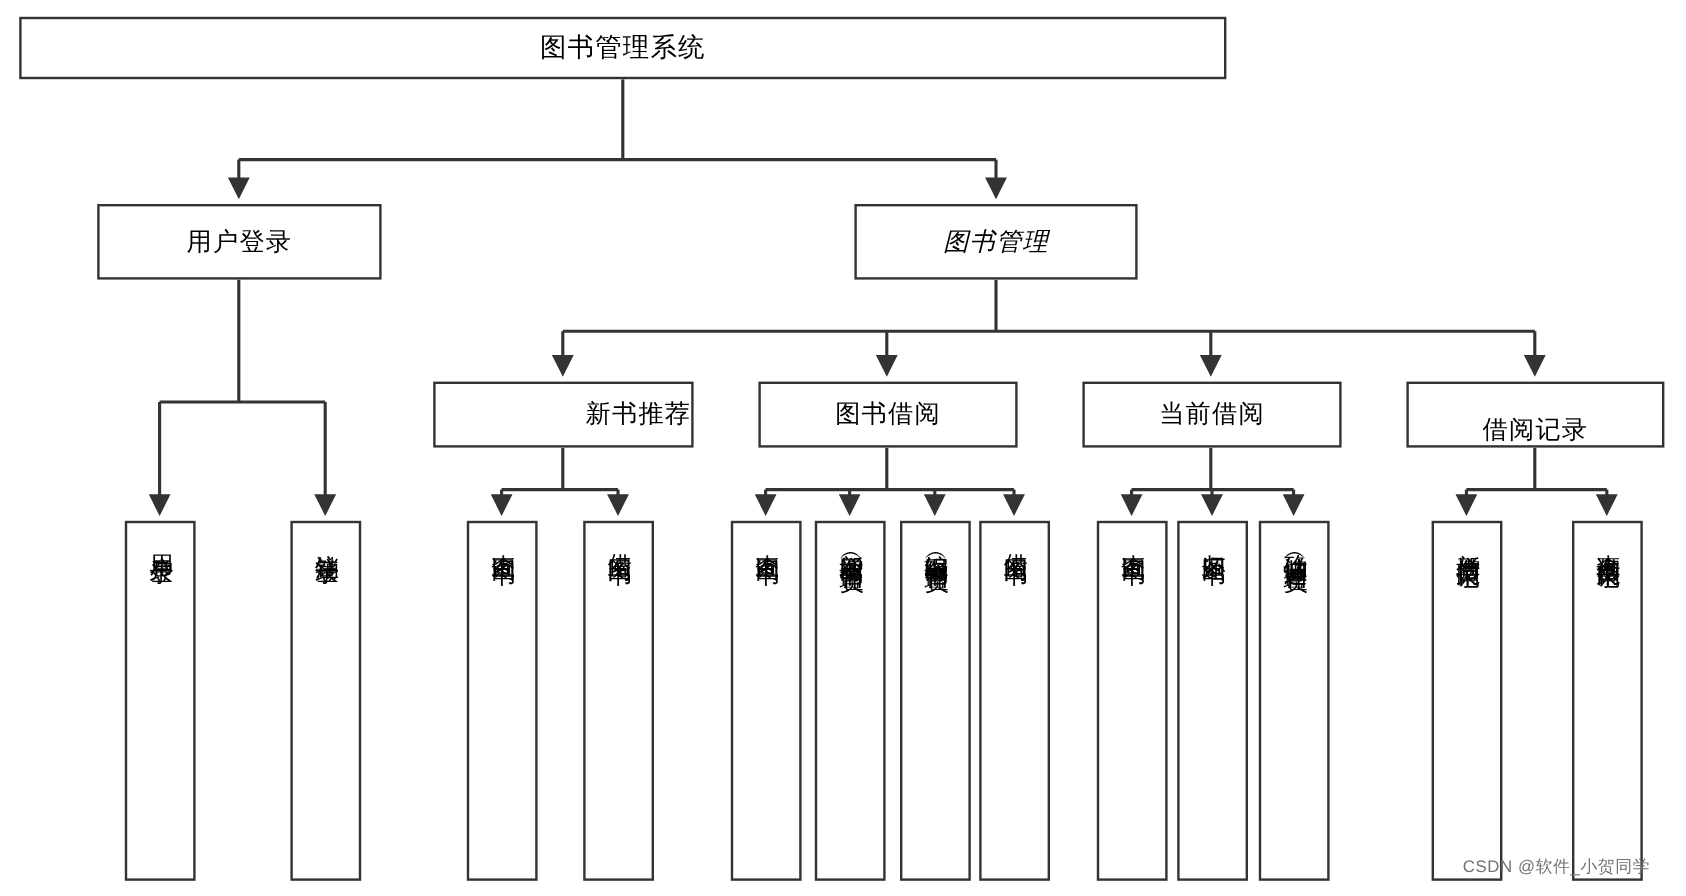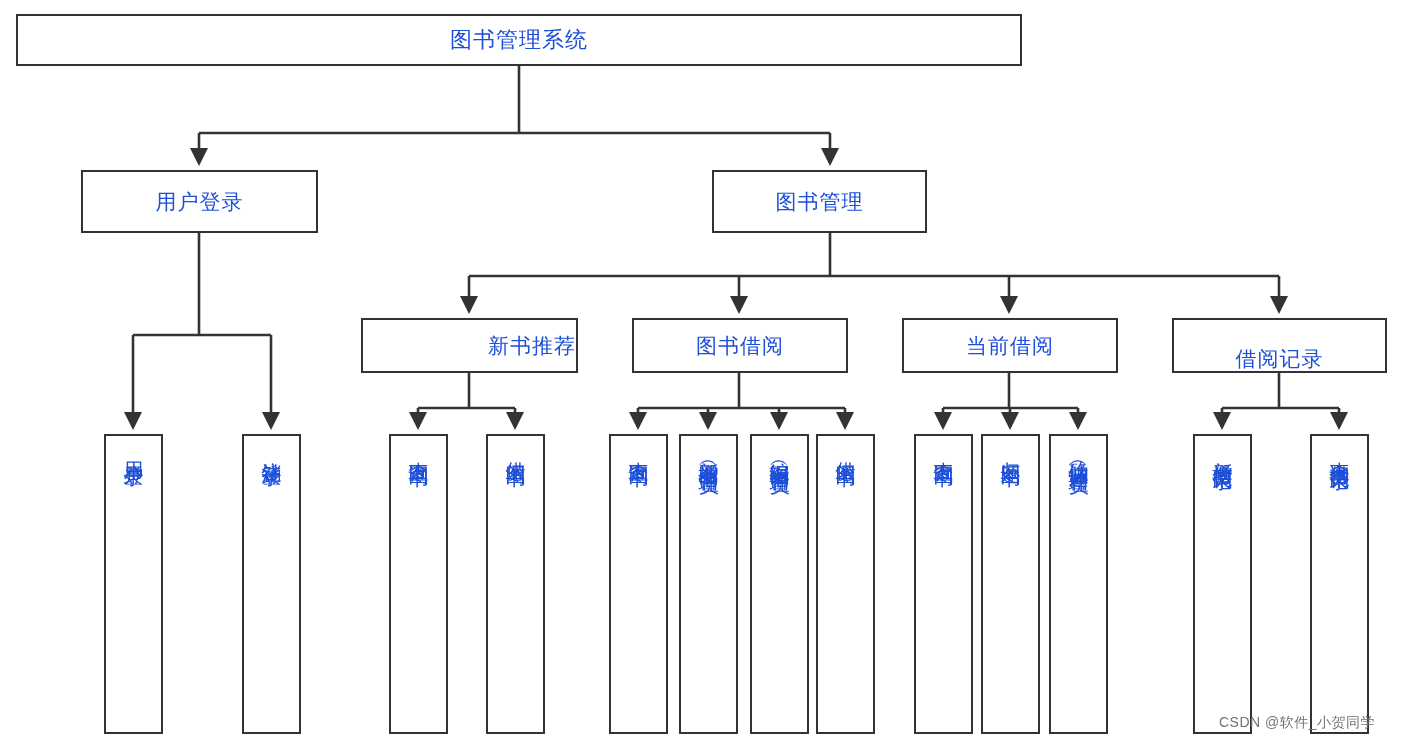--- a/index.html
+++ b/index.html
@@ -26,21 +26,21 @@
     pointer-events: none;
   }
   .node {
     position: absolute;
     box-sizing: border-box;
     background: #ffffff;
     border: 2px solid #333333;
     display: flex;
     align-items: center;
     justify-content: center;
-    color: #1d4ed8;
+    color: #000000;
   }
   .node .lbl {
     display: block;
     text-align: center;
     line-height: 1.12;
   }
   
   .node.h .lbl {
     font-size: 21px;
     letter-spacing: 1px;
@@ -128,21 +128,21 @@
     </g>
   </svg>
 
   <div class="node root h" style="left:16px; top:14px; width:1006px; height:52px;">
     <span class="lbl">图书管理系统</span>
   </div>
 
   <div class="node h" style="left:81px; top:170px; width:237px; height:63px;">
     <span class="lbl">用户登录</span>
   </div>
-  <div class="node h" style="left:712px; top:170px; width:215px; height:63px;">
+  <div class="node h" style="left:712px; top:170px; width:236px; height:63px;font-style:italic;">
     <span class="lbl">图书管理</span>
   </div>
 
   <div class="node h" style="left:361px; top:318px; width:217px; height:55px;justify-content:flex-end;">
     <span class="lbl">新书推荐</span>
   </div>
   <div class="node h" style="left:632px; top:318px; width:216px; height:55px;align-items:center;">
     <span class="lbl">图书借阅</span>
   </div>
   <div class="node h" style="left:902px; top:318px; width:216px; height:55px;">

